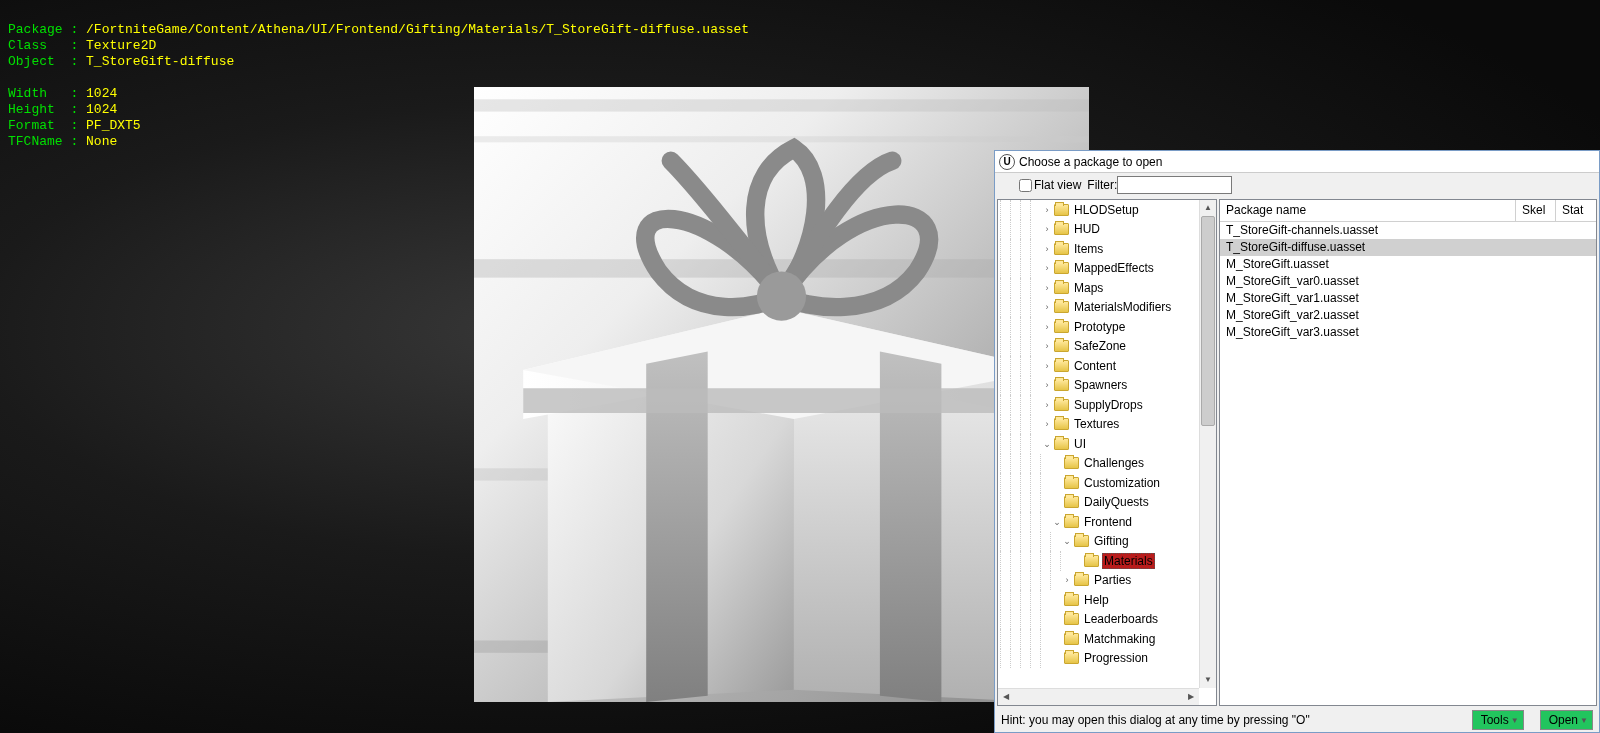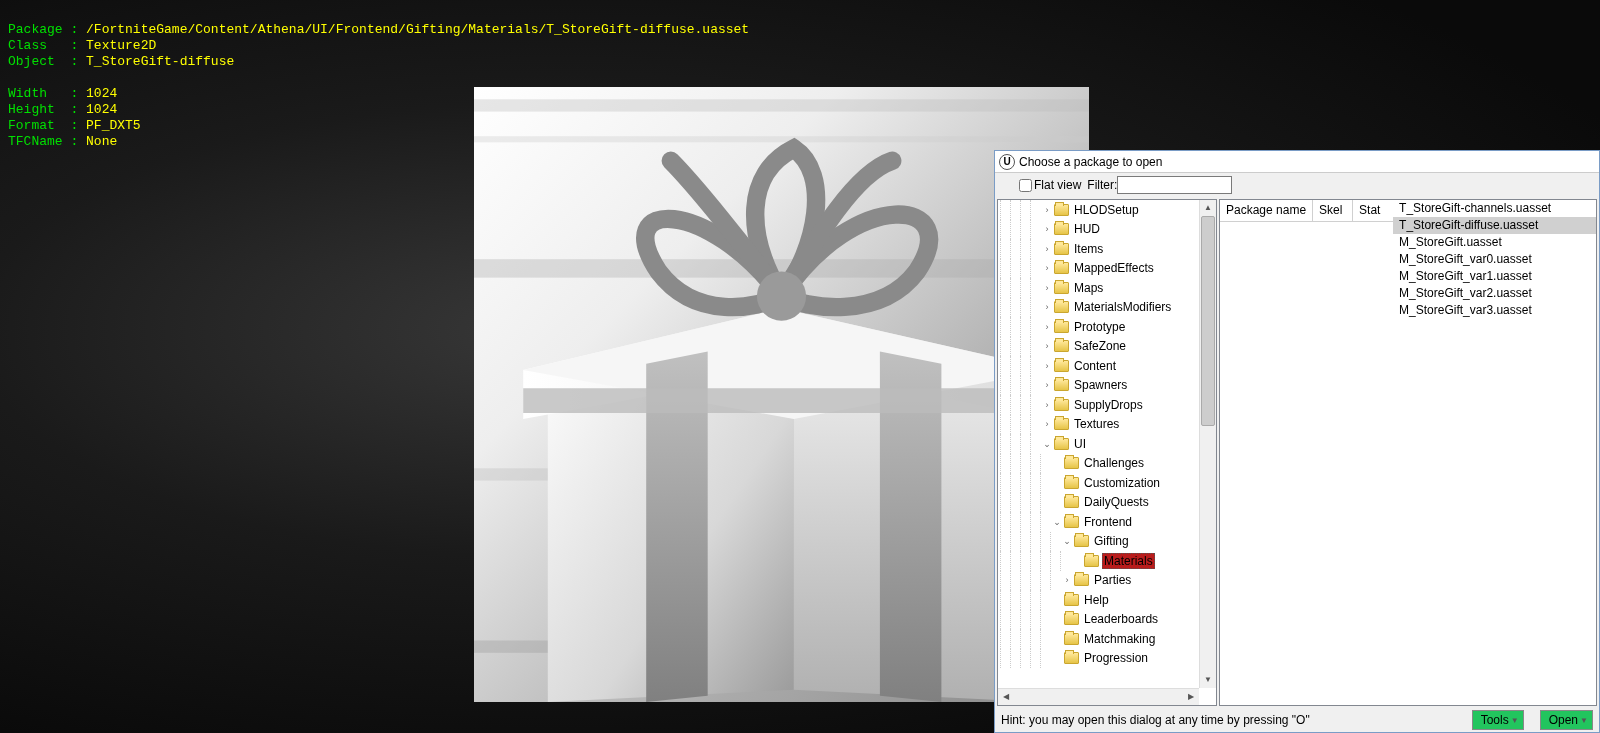--- a/index.html
+++ b/index.html
@@ -149,21 +149,21 @@
   }
   .tree-scroll-h .arr { position:absolute; top:0; bottom:0; width:16px; text-align:center; font-size:8px; line-height:16px; color:#555;}
   .tree-scroll-h .arr.l{left:0;} .tree-scroll-h .arr.r{right:0;}
 
   .list-wrap {
     flex: 1;
     border: 1px solid #828790;
     background: #fff;
     margin: 2px 2px 2px 0;
     display: flex;
-    flex-direction: row;
+    flex-direction: column;
   }
   .list-head {
     display: flex;
     height: 22px;
     border-bottom: 1px solid #d0d0d0;
     background: #fff;
   }
   .list-head div {
     border-right: 1px solid #d0d0d0;
     padding: 3px 6px;

